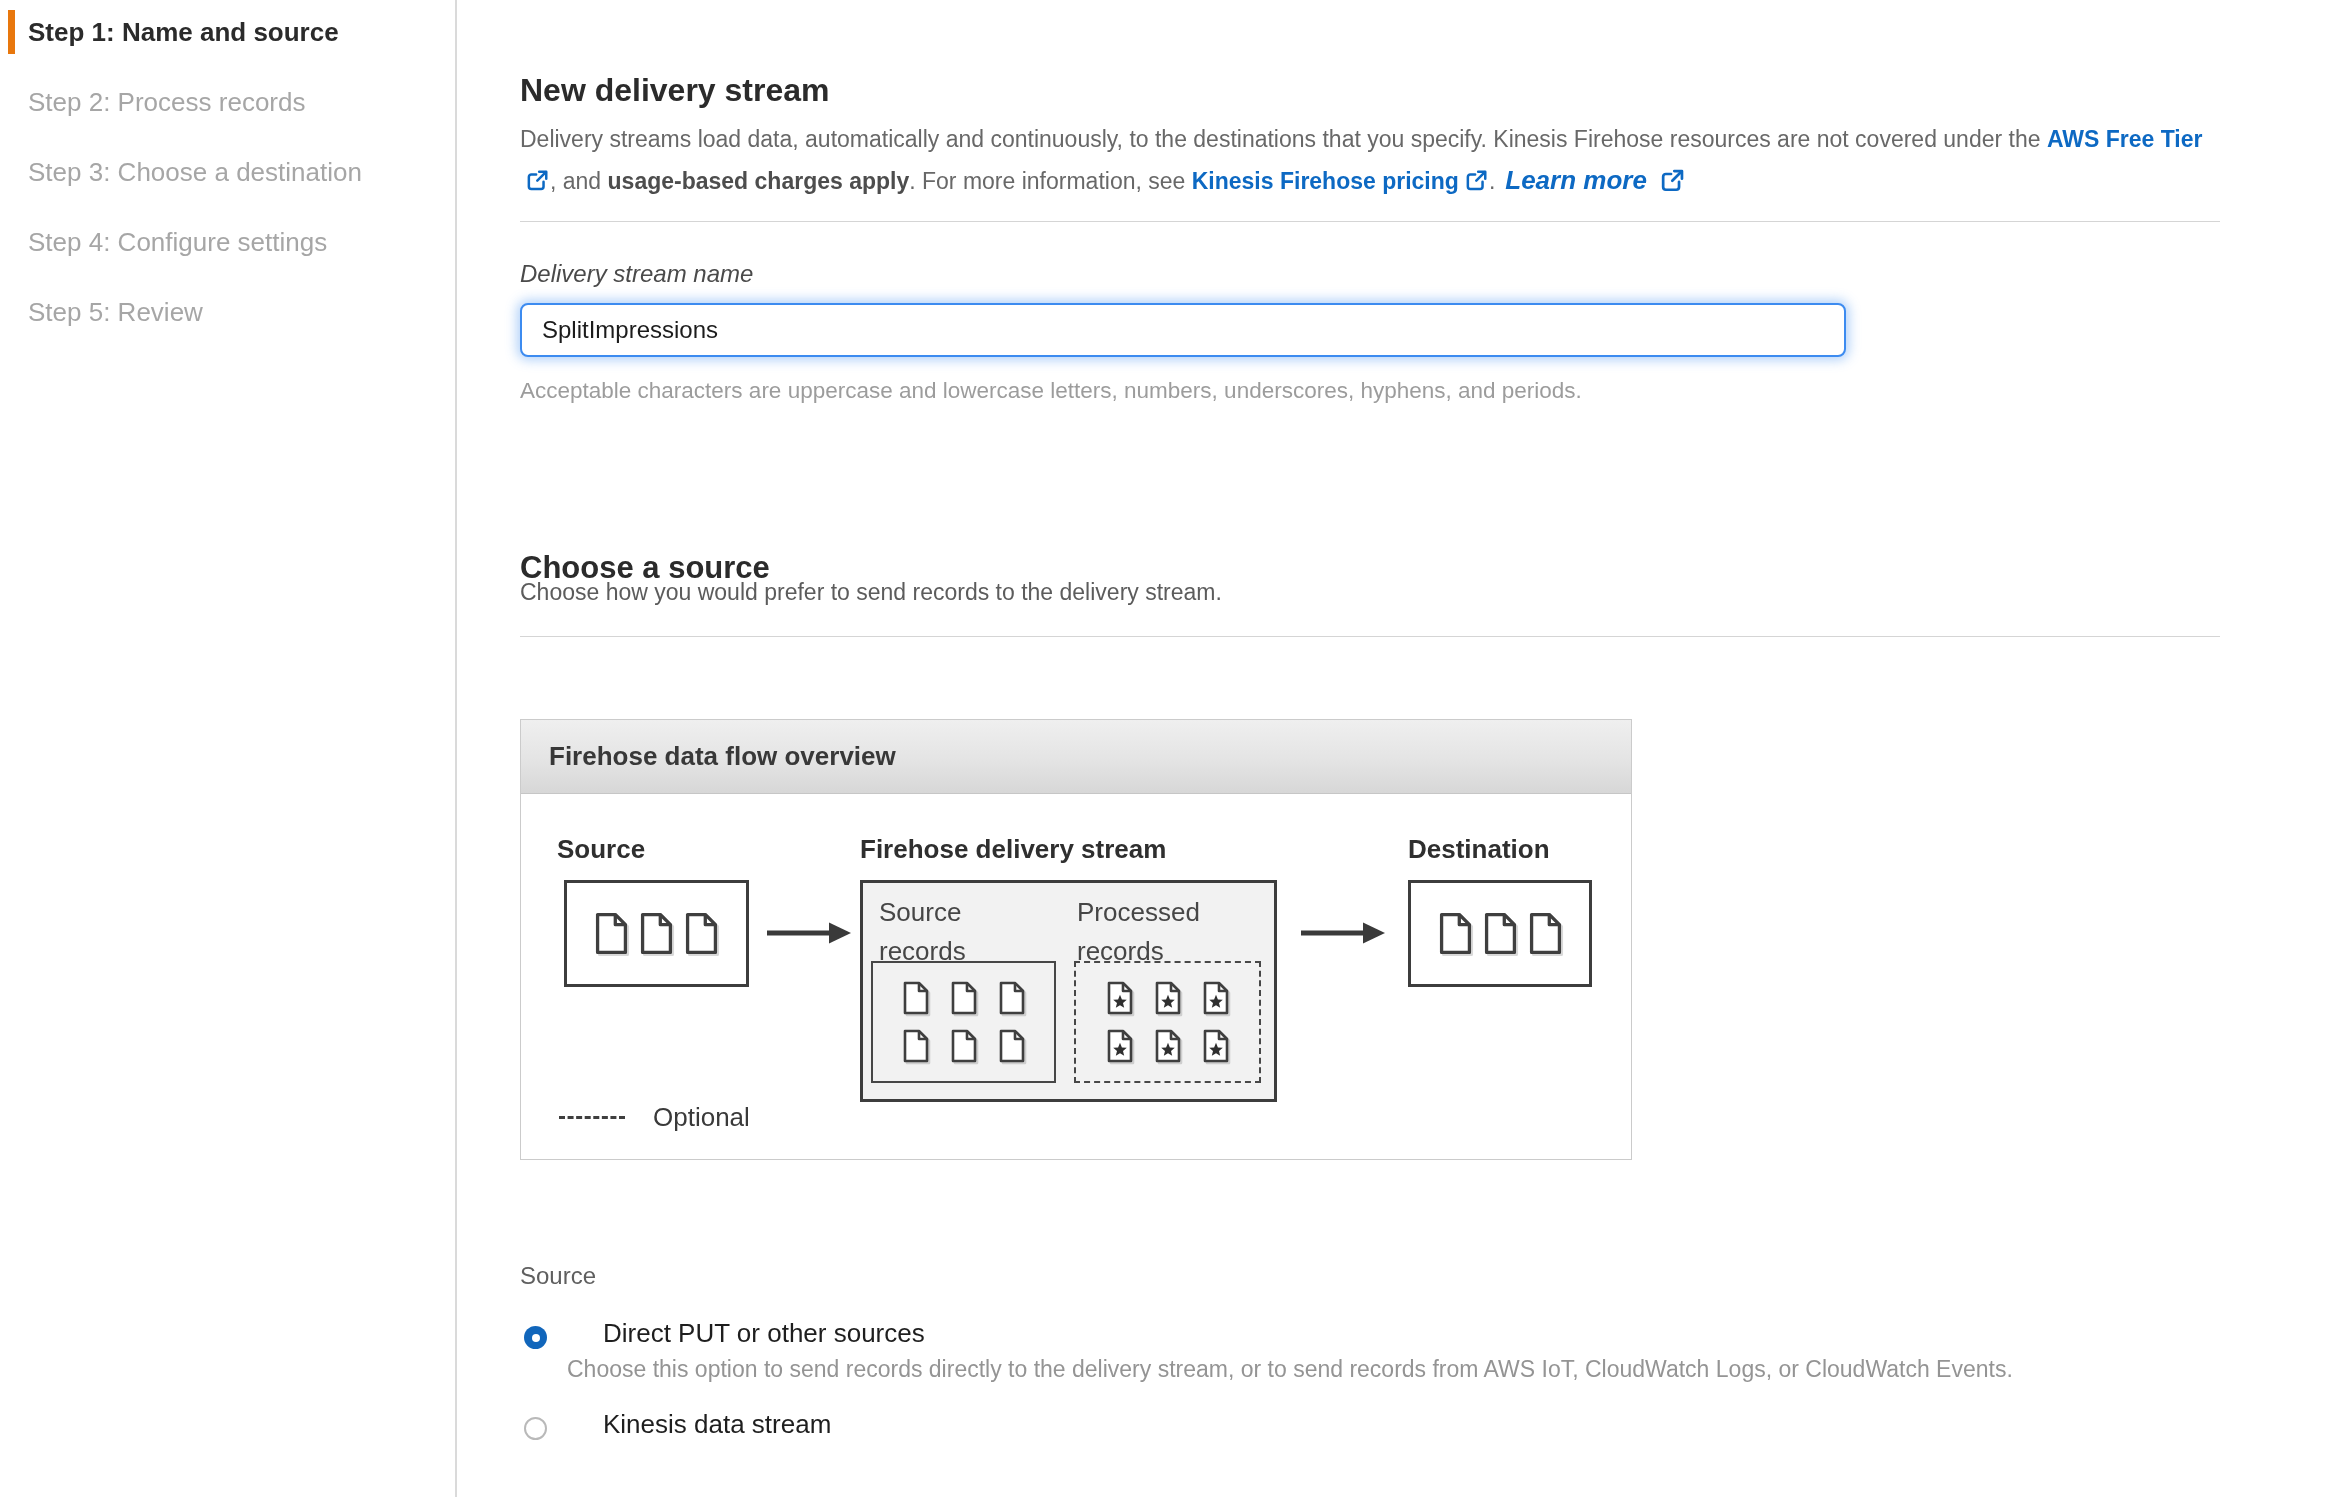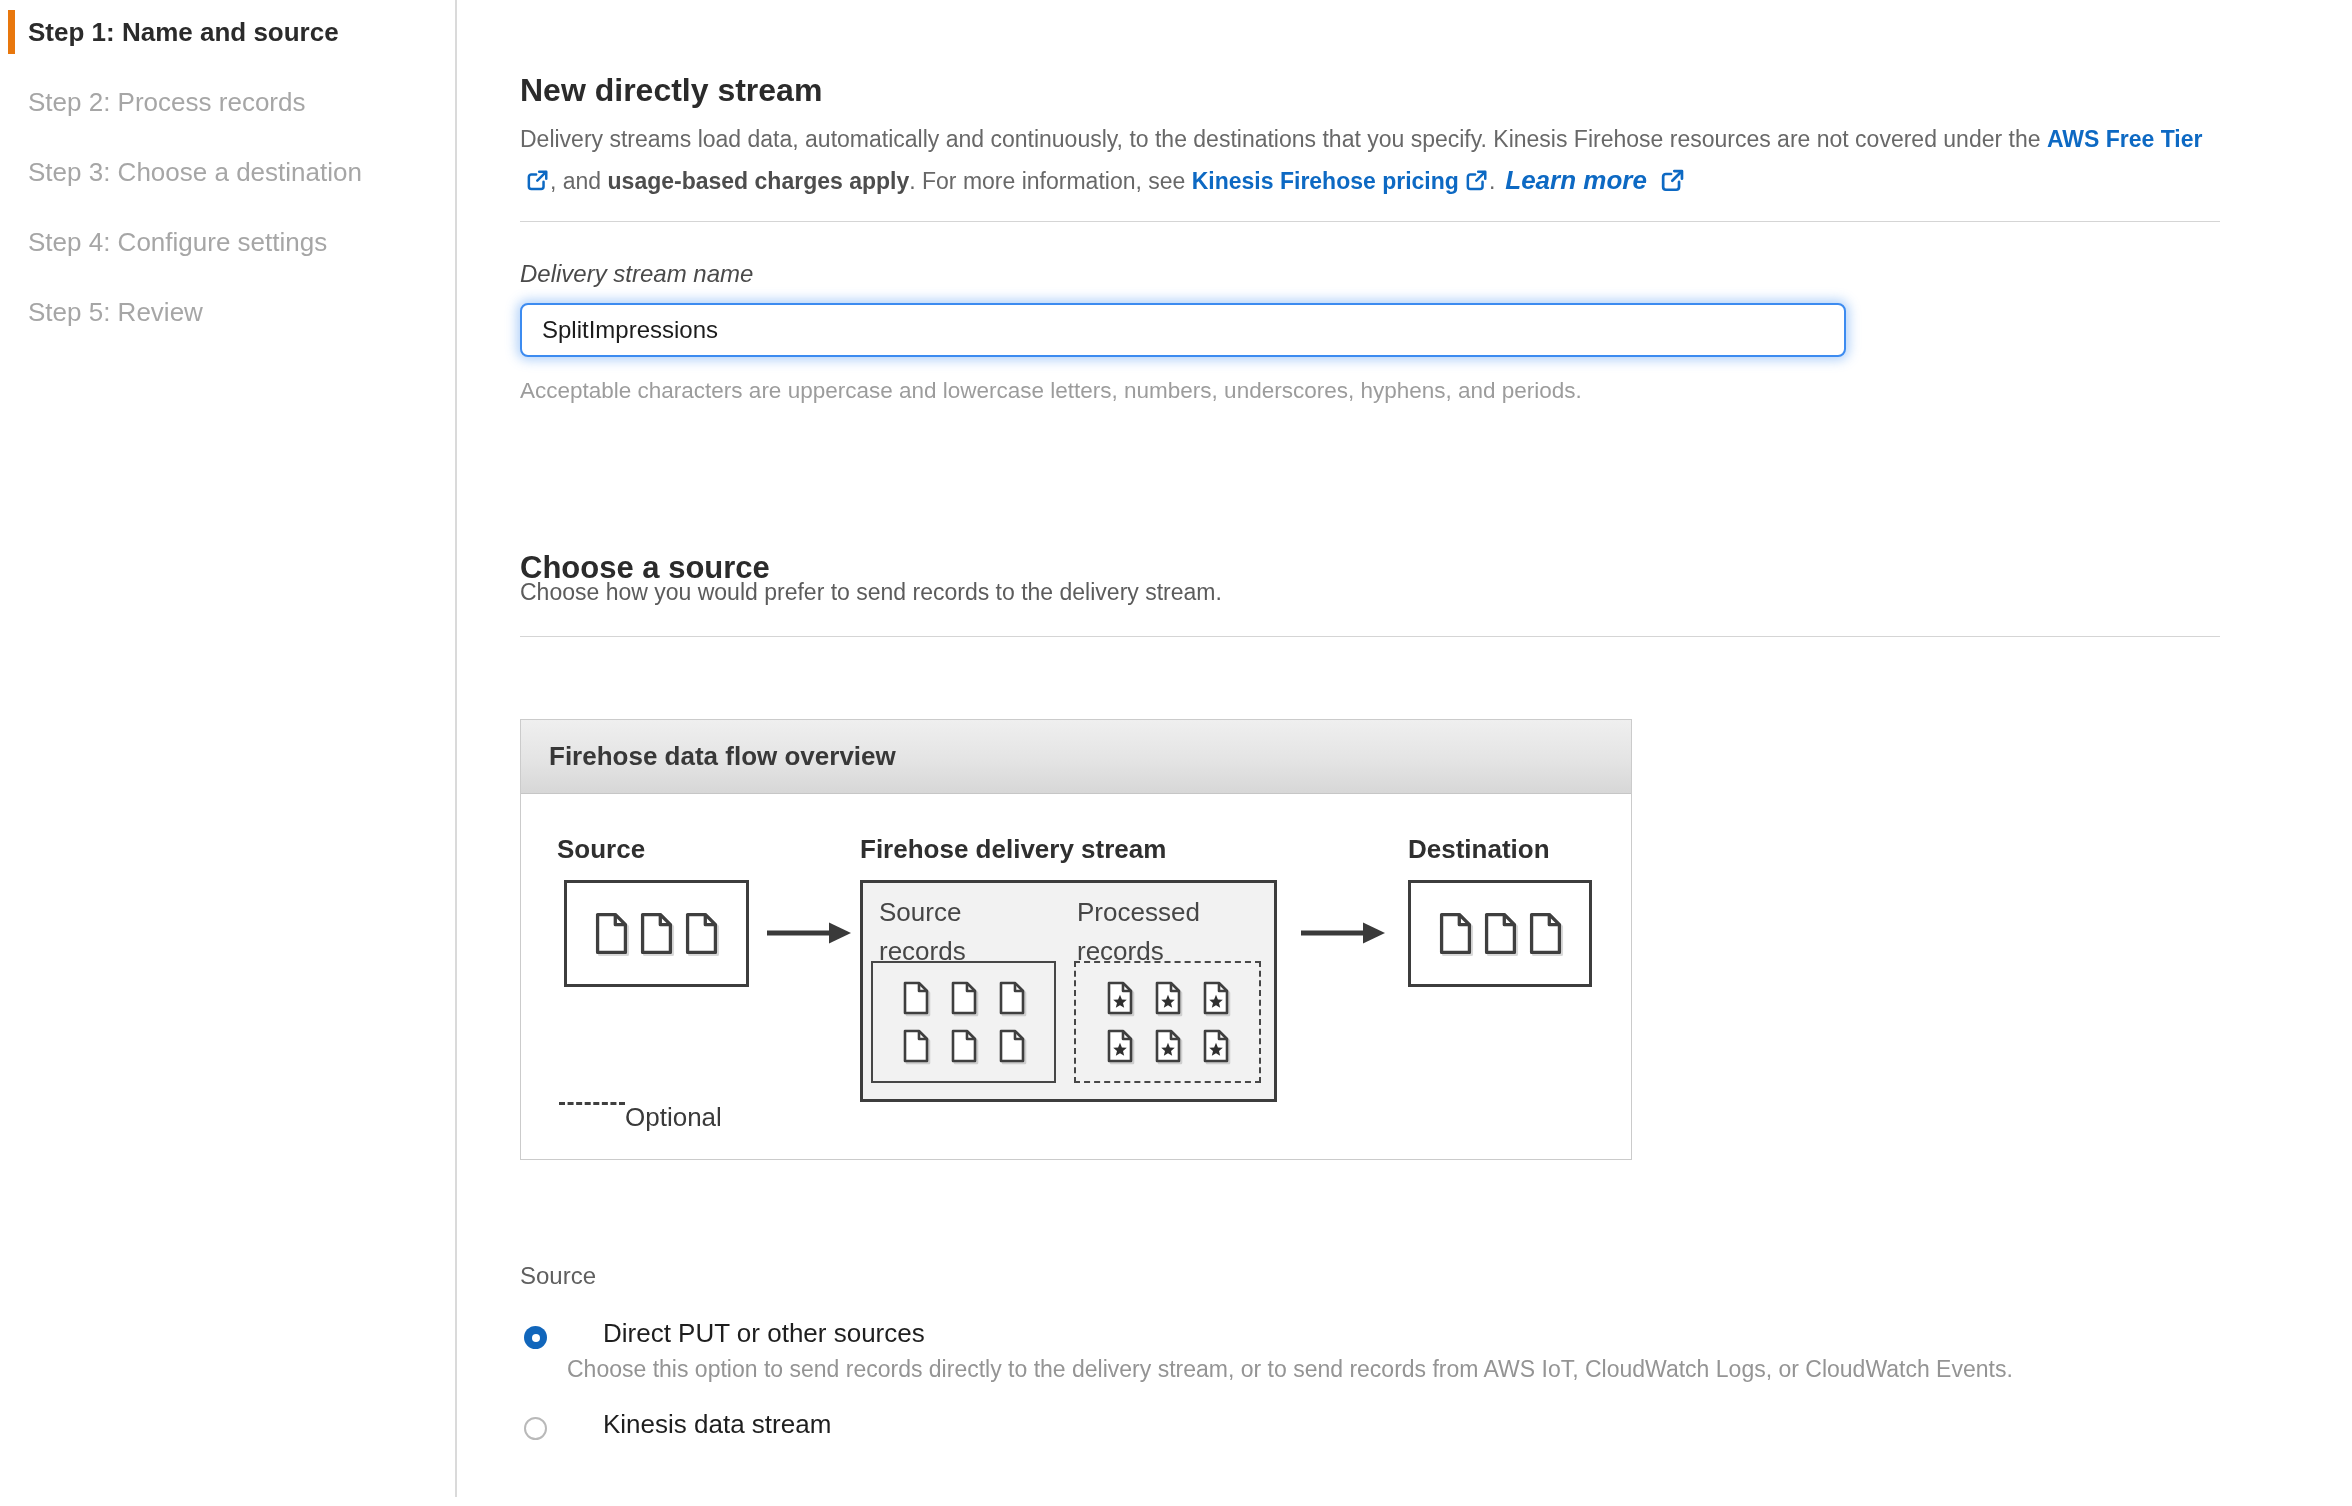--- a/index.html
+++ b/index.html
@@ -65,21 +65,21 @@
   .inner{
     position:absolute;top:78px;height:122px;box-sizing:border-box;
     display:grid;grid-template-columns:repeat(3,26px);gap:14px 22px;
     justify-content:center;align-content:center;
   }
   .inner-solid{left:8px;width:185px;border:2px solid #474747;}
   .inner-dashed{left:211px;width:187px;border:2px dashed #474747;}
   .arrow{position:absolute;top:125px;}
   .arrow-1{left:246px;}
   .arrow-2{left:780px;}
-  .optional{position:absolute;left:38px;top:308px;display:flex;align-items:flex-start;gap:0;font-size:26px;color:#3a3a3a;}
+  .optional{position:absolute;left:38px;top:308px;display:flex;align-items:center;gap:28px;font-size:26px;color:#3a3a3a;}
   .dash-sample{width:66px;height:0;border-top:3.5px dashed #3f3f3f;}
   .doc{filter:drop-shadow(2px 2px 0 rgba(0,0,0,0.15));}
   .box-source .doc,.box-dest .doc{width:33px;height:43px;}
   .inner .doc{width:26px;height:34px;}
   
   .choice-title{position:absolute;left:520px;top:1262px;font-size:24px;color:#5f5f5f;}
   .radio{position:absolute;width:23px;height:23px;border-radius:50%;box-sizing:border-box;cursor:pointer;}
   .radio.selected{background:#1166bb;}
   .radio.selected::after{content:"";position:absolute;left:7.5px;top:7.5px;width:8px;height:8px;border-radius:50%;background:#fff;}
   .radio.unselected{background:#fff;border:2px solid #b9b9b9;}
@@ -97,21 +97,21 @@
 
   <nav class="sidebar">
     <div class="step active">Step 1: Name and source</div>
     <div class="step">Step 2: Process records</div>
     <div class="step">Step 3: Choose a destination</div>
     <div class="step">Step 4: Configure settings</div>
     <div class="step">Step 5: Review</div>
   </nav>
   <div class="v-divider"></div>
 
-  <h1 class="page-title">New directly stream</h1>
+  <h1 class="page-title">New delivery stream</h1>
   <p class="intro"><span>Delivery streams load data, automatically and continuously, to the destinations that you specify. Kinesis Firehose resources are not covered under the </span><a class="link"><span>AWS Free Tier</span><svg class="ext" viewBox="0 0 24 24">
           <path d="M17.8 13.2 v4.6 a2.4 2.4 0 0 1 -2.4 2.4 H6.1 a2.4 2.4 0 0 1 -2.4 -2.4 V8.6 a2.4 2.4 0 0 1 2.4 -2.4 h4.6" fill="none" stroke="currentColor" stroke-width="2.4" stroke-linecap="round"></path>
           <path d="M13.6 3.6 h6.8 v6.8" fill="none" stroke="currentColor" stroke-width="2.4" stroke-linecap="round" stroke-linejoin="round"></path>
           <path d="M20 4 l-8.2 8.2" stroke="currentColor" stroke-width="2.4" stroke-linecap="round"></path>
         </svg></a><span>, and </span><b>usage-based charges apply</b><span>. For more information, see </span><a class="link"><span>Kinesis Firehose pricing</span><svg class="ext" viewBox="0 0 24 24">
           <path d="M17.8 13.2 v4.6 a2.4 2.4 0 0 1 -2.4 2.4 H6.1 a2.4 2.4 0 0 1 -2.4 -2.4 V8.6 a2.4 2.4 0 0 1 2.4 -2.4 h4.6" fill="none" stroke="currentColor" stroke-width="2.4" stroke-linecap="round"></path>
           <path d="M13.6 3.6 h6.8 v6.8" fill="none" stroke="currentColor" stroke-width="2.4" stroke-linecap="round" stroke-linejoin="round"></path>
           <path d="M20 4 l-8.2 8.2" stroke="currentColor" stroke-width="2.4" stroke-linecap="round"></path>
         </svg></a><span>.</span><a class="link learn-more"><span>Learn more</span><svg class="ext" viewBox="0 0 24 24">
           <path d="M17.8 13.2 v4.6 a2.4 2.4 0 0 1 -2.4 2.4 H6.1 a2.4 2.4 0 0 1 -2.4 -2.4 V8.6 a2.4 2.4 0 0 1 2.4 -2.4 h4.6" fill="none" stroke="currentColor" stroke-width="2.4" stroke-linecap="round"></path>

